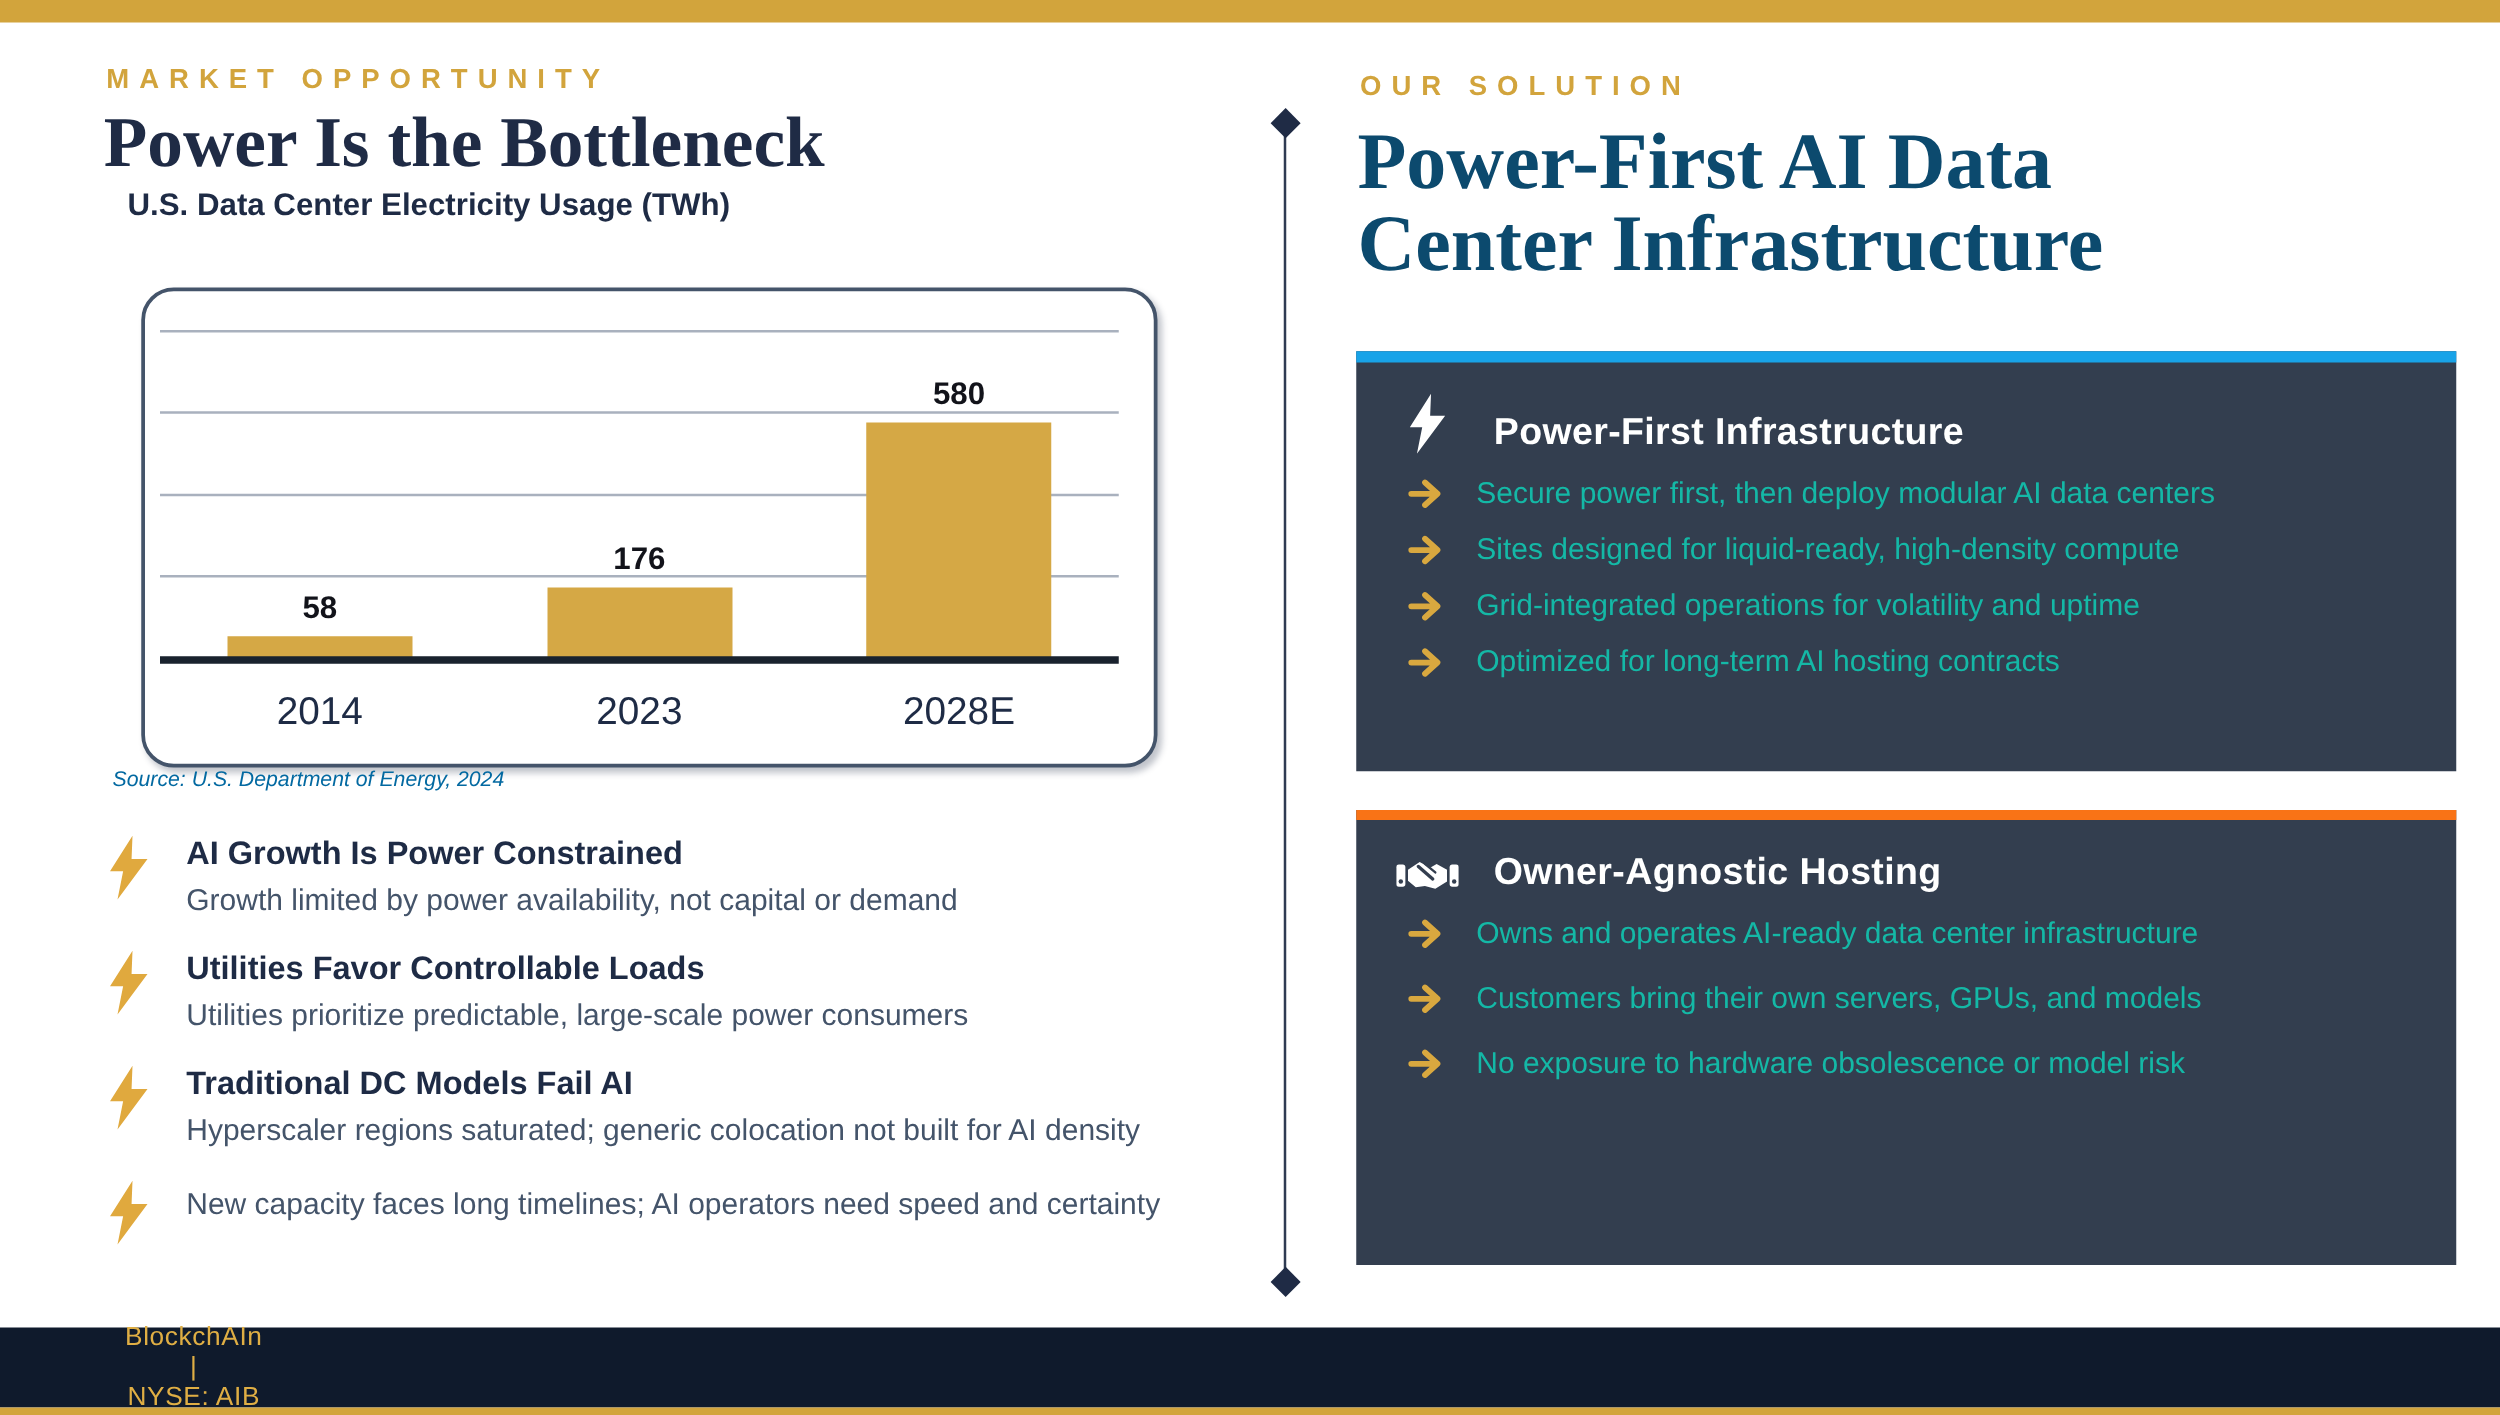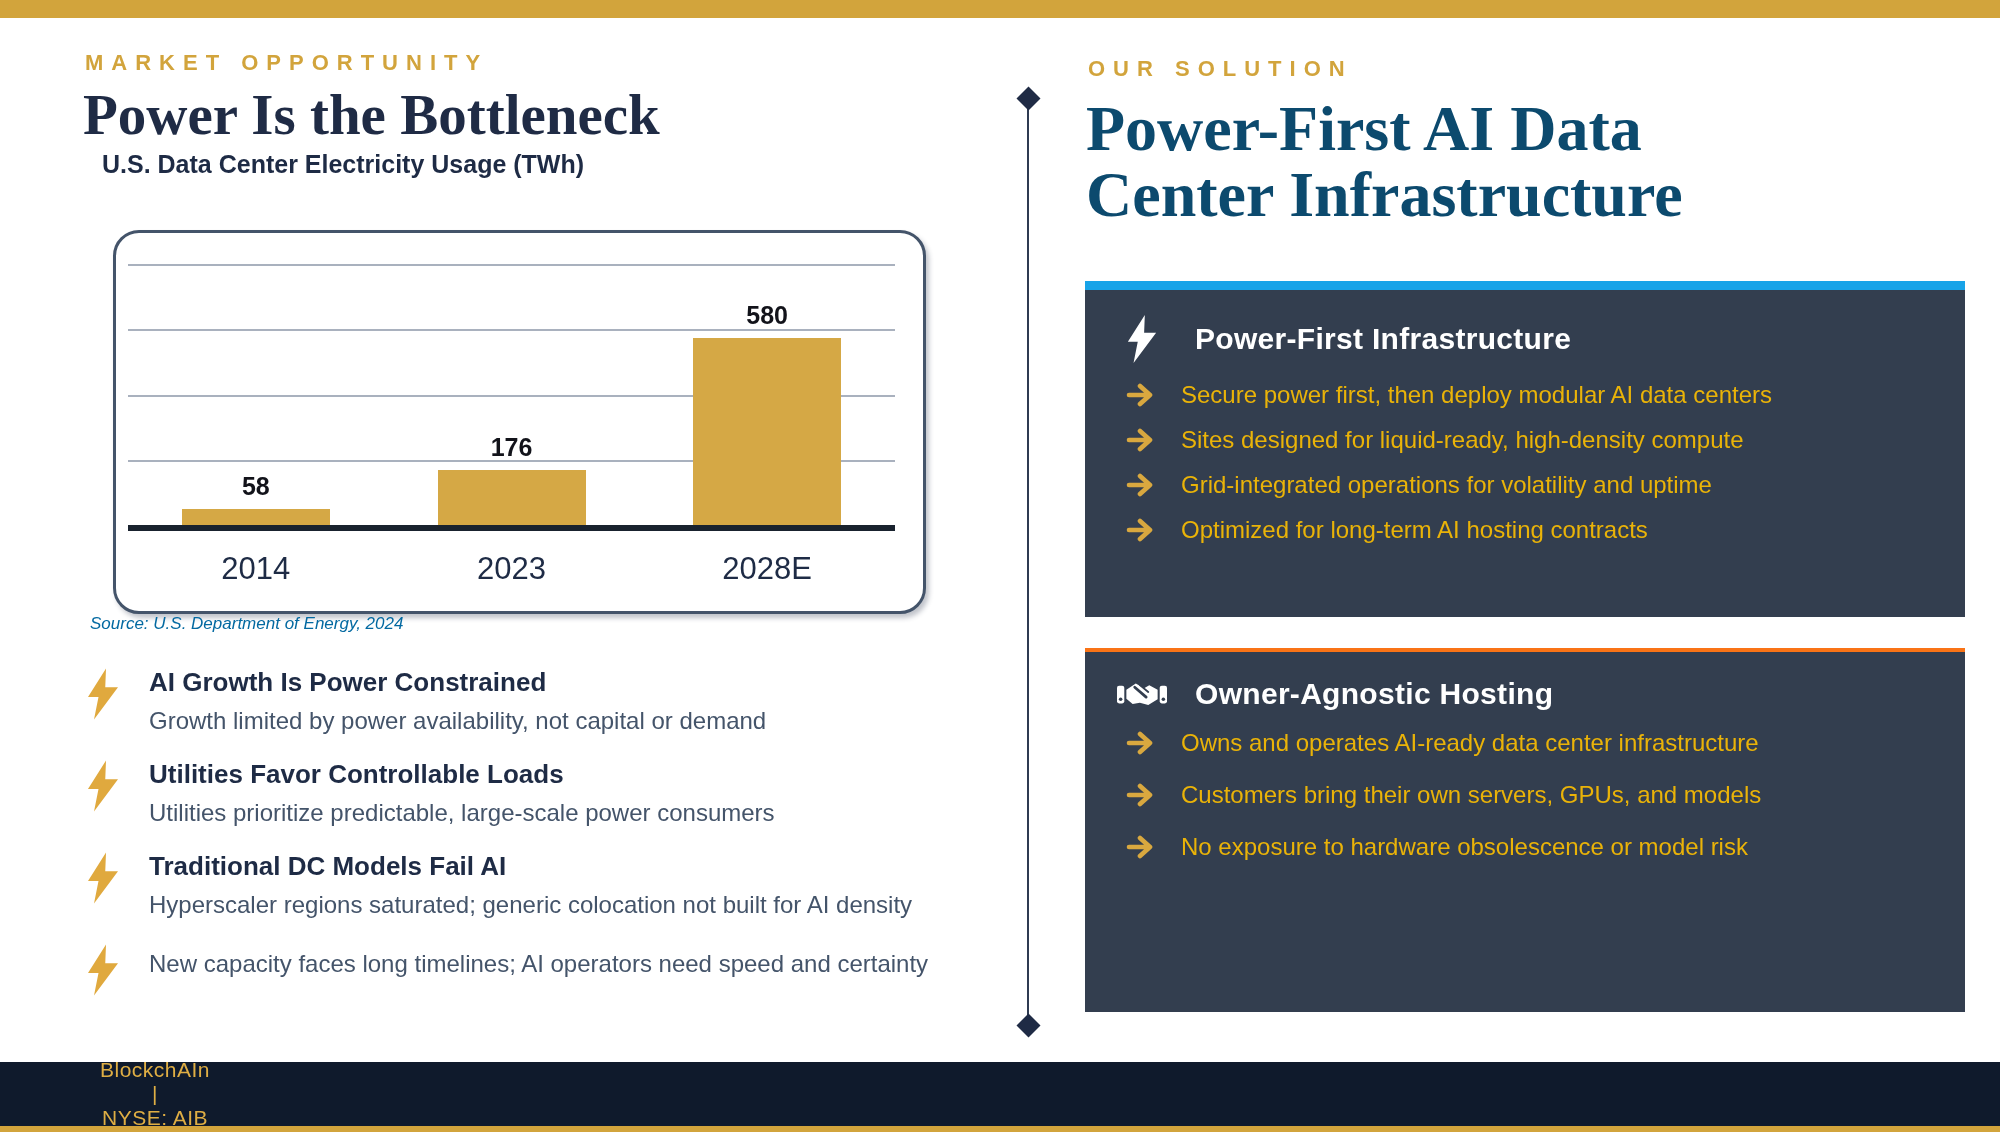--- a/index.html
+++ b/index.html
@@ -50,28 +50,28 @@
 
   
   .divider-line{left:1027px;top:106px;width:2px;height:912px;background:#2F3B52;}
   .diamond{width:17px;height:17px;background:#1F2B45;transform:rotate(45deg);left:1019.5px;}
   .diamond-top{top:90px;}
   .diamond-bottom{top:1017px;}
 
   
   .card{left:1085px;width:880px;background:#333E4F;box-sizing:border-box;}
   .card-1{top:281px;height:336px;border-top:9px solid #18A3E8;}
-  .card-2{top:648px;height:364px;border-top:4px solid #f97316;}
-  .card-header{display:flex;align-items:center;gap:28px;padding:25px 0 6px 32px;}
+  .card-2{top:648px;height:364px;border-top:8px solid #f97316;}
+  .card-header{display:flex;align-items:flex-end;gap:28px;padding:25px 0 6px 32px;}
   .card-icon{width:50px;flex:0 0 50px;display:flex;align-items:center;justify-content:center;}
   .card-title{font-size:30px;font-weight:bold;color:#ffffff;letter-spacing:0.3px;}
   .card-items{padding:12px 28px 0 40px;display:flex;flex-direction:column;}
   .card-1 .card-items{gap:17px;}
   .card-2 .card-items{gap:24px;}
-  .card-item{display:flex;align-items:center;gap:24px;font-size:24px;color:#eab308;}
+  .card-item{display:flex;align-items:center;gap:24px;font-size:24px;color:#14b8a6;}
   .arrow-icon{flex:0 0 32px;}
 </style>
 </head>
 <body>
 
 <div class="abs top-bar"></div>
 
 <div class="abs eyebrow eyebrow-left">MARKET OPPORTUNITY</div>
 <div class="abs big-title title-left">Power Is the Bottleneck</div>
 

